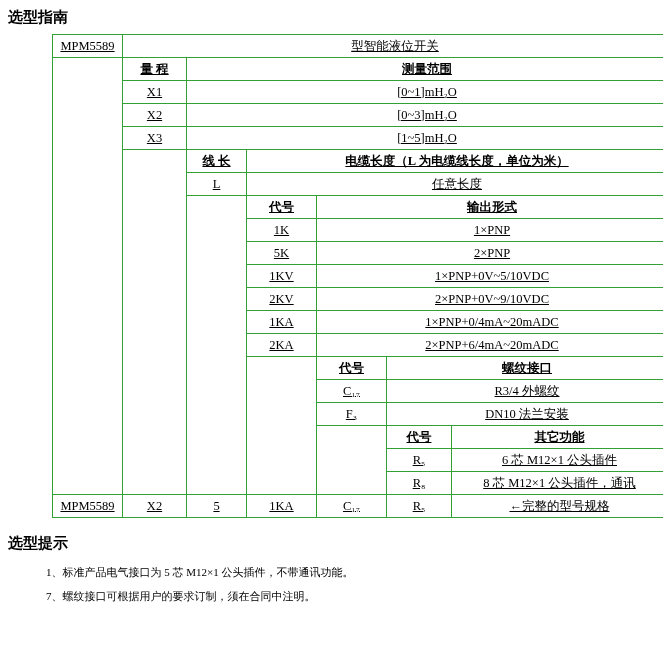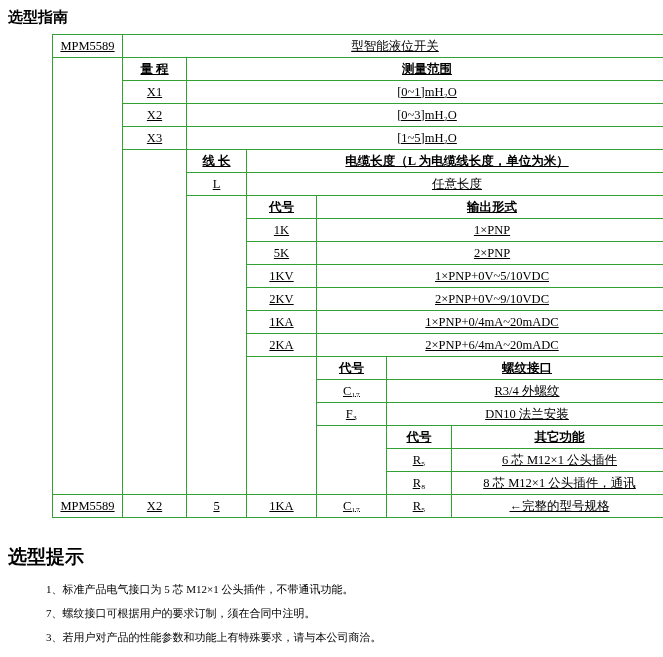--- a/index.html
+++ b/index.html
@@ -35,23 +35,23 @@
     padding: 1px 6px;
     text-align: center;
     vertical-align: middle;
     white-space: nowrap;
     overflow: hidden;
   }
   table.selection-table td.align-l { text-align: center; }
   table.selection-table td.bold { font-weight: bold; }
   .tips-title {
     font-family: "Liberation Sans", "DejaVu Sans", sans-serif;
-    font-size: 19px;
+    font-size: 15px;
     font-weight: bold;
-    margin: 26px 0 12px 0;
+    margin: 16px 0 12px 0;
   }
   .tip-line {
     font-size: 11px;
     margin: 0 0 9px 38px;
     white-space: nowrap;
   }
 </style>
 </head>
 <body>
 
@@ -163,15 +163,14 @@
           <td>R₅</td>
           <td class="align-l">←完整的型号规格</td>
         </tr>
       </tbody>
   </table>
 
   <div class="tips-title">选型提示</div>
   <div class="tips-list">
       <div class="tip-line">1、标准产品电气接口为 5 芯 M12×1 公头插件，不带通讯功能。</div>
       <div class="tip-line">7、螺纹接口可根据用户的要求订制，须在合同中注明。</div>
-      <div class="tip-line">3、若用户对产品的性能参数和功能上有特殊要求，请与本公司商洽。</div>
     </div>
 </div>
 
 </body></html>

